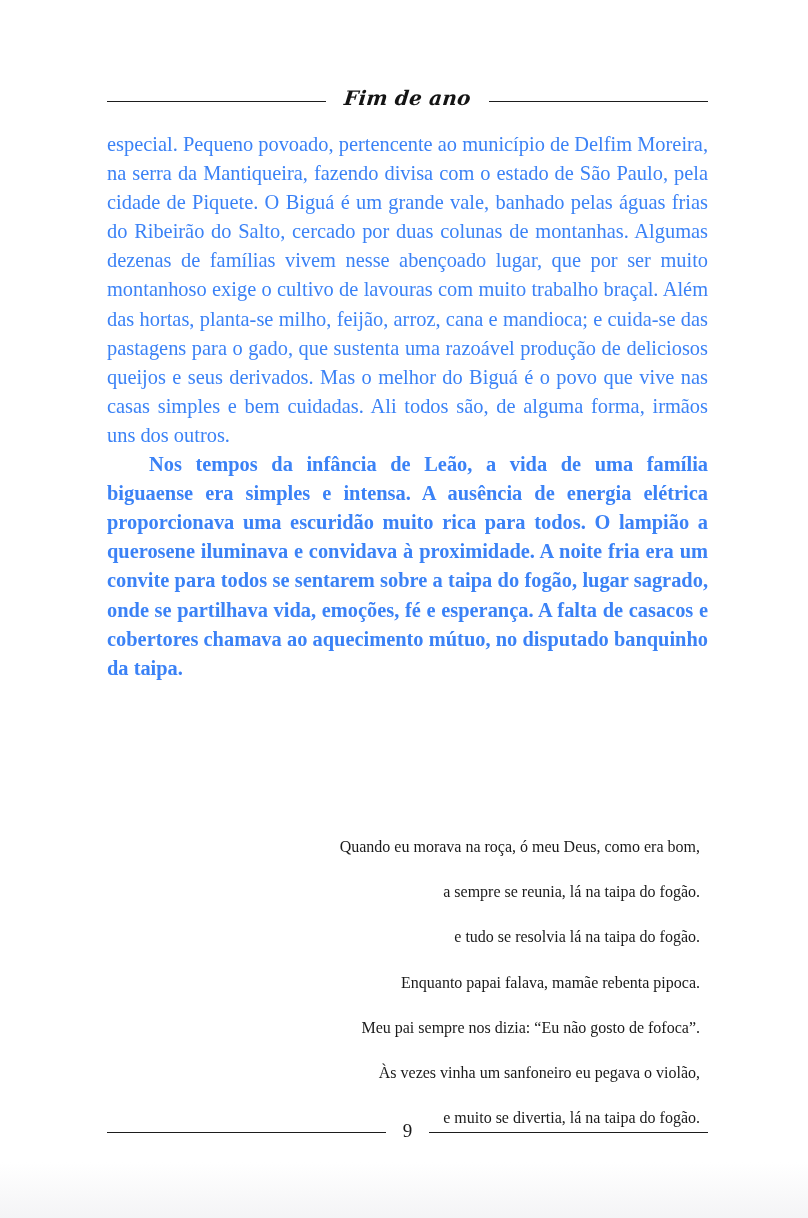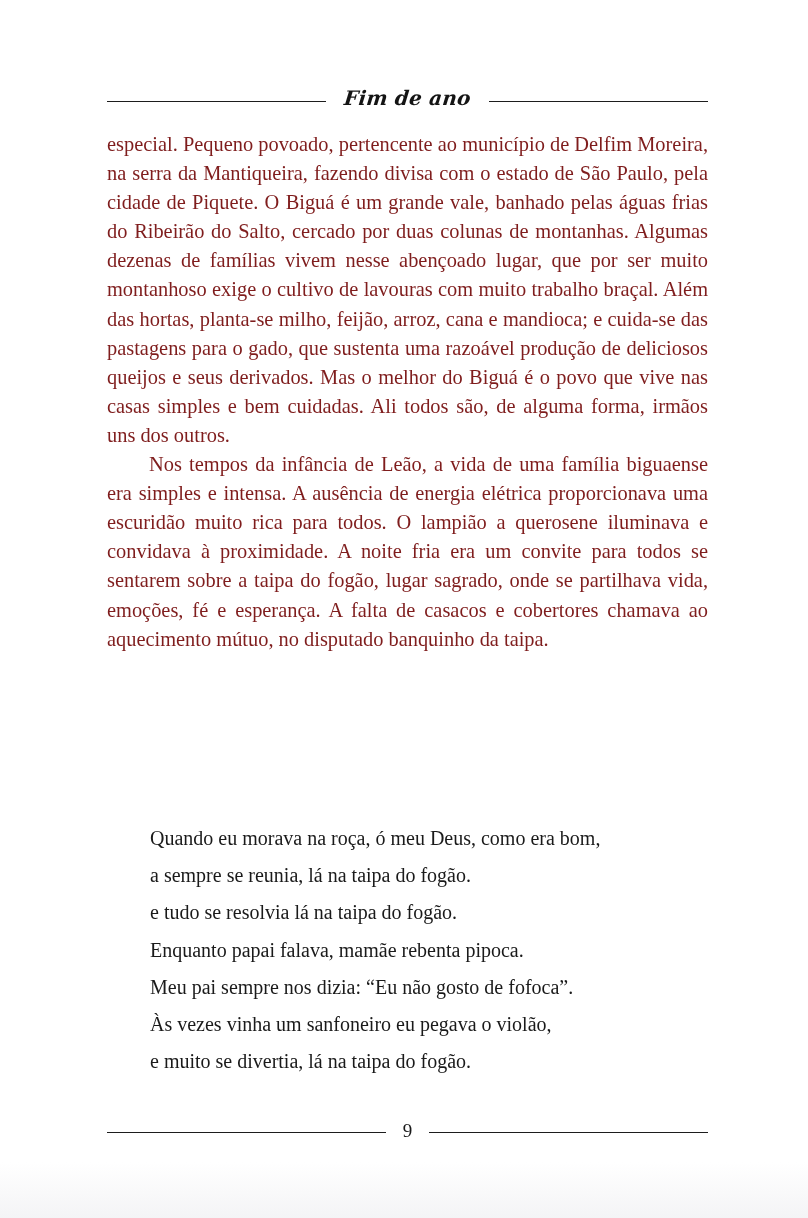--- a/index.html
+++ b/index.html
@@ -72,38 +72,39 @@
     left: 0;
     width: 601px;
   }
   .para {
     margin: 0;
     font-size: 20.4px;
     line-height: 29.1px;
     text-align: justify;
     text-justify: inter-word;
     hyphens: manual;
-    color: #7f1d1d;
+    color: #3b82f6;
   }
   .para + .para {
     text-indent: 42px;
+    font-weight: bold;
   }
 
   
   .verses {
     position: absolute;
     top: 820px;
     left: 43px;
     width: 558px;
   }
   .verse-line {
-    margin: 0;
-    font-size: 20px;
+    margin: 8px;
+    font-size: 16px;
     line-height: 37.2px;
-    text-align: left;
+    text-align: right;
     white-space: nowrap;
     color: #1a1a1a;
   }
 
   
   .folio {
     position: absolute;
     top: 1117px;
     left: 0;
     width: 601px;

